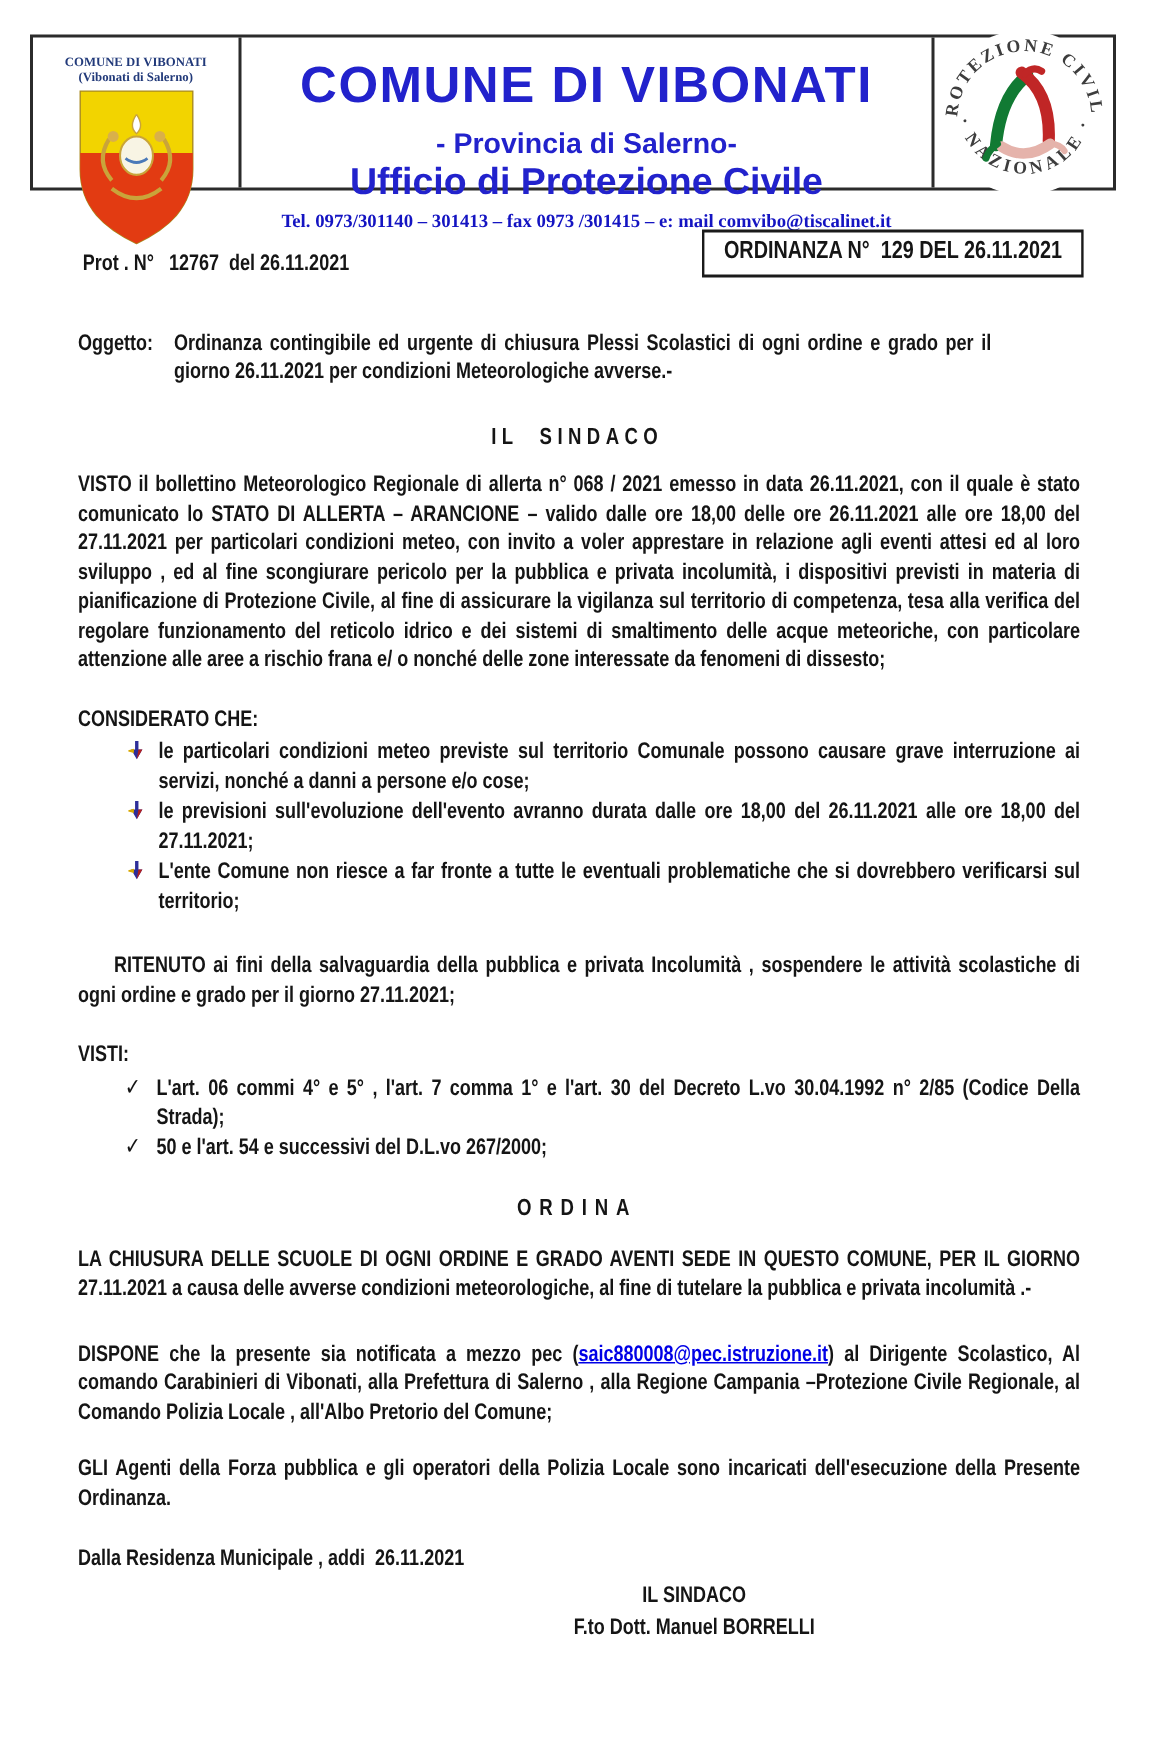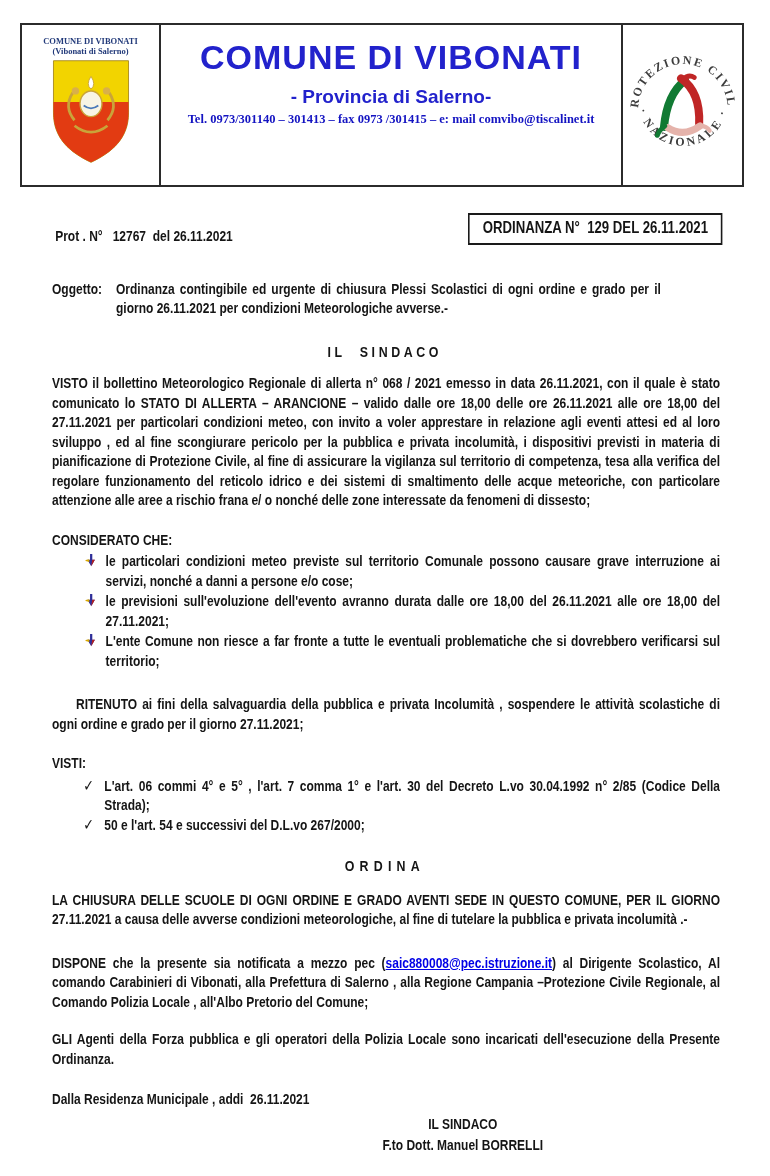--- a/index.html
+++ b/index.html
@@ -15,21 +15,21 @@
     background:#fff;
     font-family:"Liberation Sans", sans-serif;
     font-weight:bold;
     color:#151515;
   }
   
   .header-table{
     display:flex;
     margin:23px 26px 0 20px;
     border:2px solid #2b2b2b;
-    height:164px;
+    height:104px;
     box-sizing:border-box;
     background:#fff;
   }
   .cell{box-sizing:border-box;}
   .crest-cell{
     width:139px;
     border-right:2px solid #2b2b2b;
     text-align:center;
     padding-top:11px;
   }
@@ -129,20 +129,21 @@
         <circle cx="67" cy="36" r="4" fill="#d9b04a"></circle>
         <ellipse cx="50" cy="50" rx="12" ry="14" fill="#f8f4e4" stroke="#c9a43a" stroke-width="1.5"></ellipse>
         <path d="M42,52 q8,6 16,0" stroke="#4a79b8" stroke-width="2" fill="none"></path>
         <path d="M50,20 q-6,9 0,14 q6,-5 0,-14" fill="#ffffff" stroke="#c9a43a" stroke-width="1"></path>
       </svg>
     </div>
 
     <div class="cell title-cell">
       <div class="main-title">COMUNE DI VIBONATI</div>
       <div class="subtitle">- Provincia di Salerno-</div>
+      <div class="office">Ufficio di Protezione Civile</div>
       <div class="contact">Tel. 0973/301140 – 301413 – fax 0973 /301415 – e: mail comvibo@tiscalinet.it</div>
     </div>
 
     <div class="cell seal-cell">
       <svg viewBox="0 0 120 120" width="114" height="114" aria-hidden="true">
         <defs>
           <path id="arcTop" d="M 13,64 A 47,47 0 1 1 107,64"></path>
           <path id="arcBot" d="M 13,56 A 47,47 0 0 0 107,56"></path>
         </defs>
         <circle cx="60" cy="60" r="58" fill="#ffffff"></circle>

